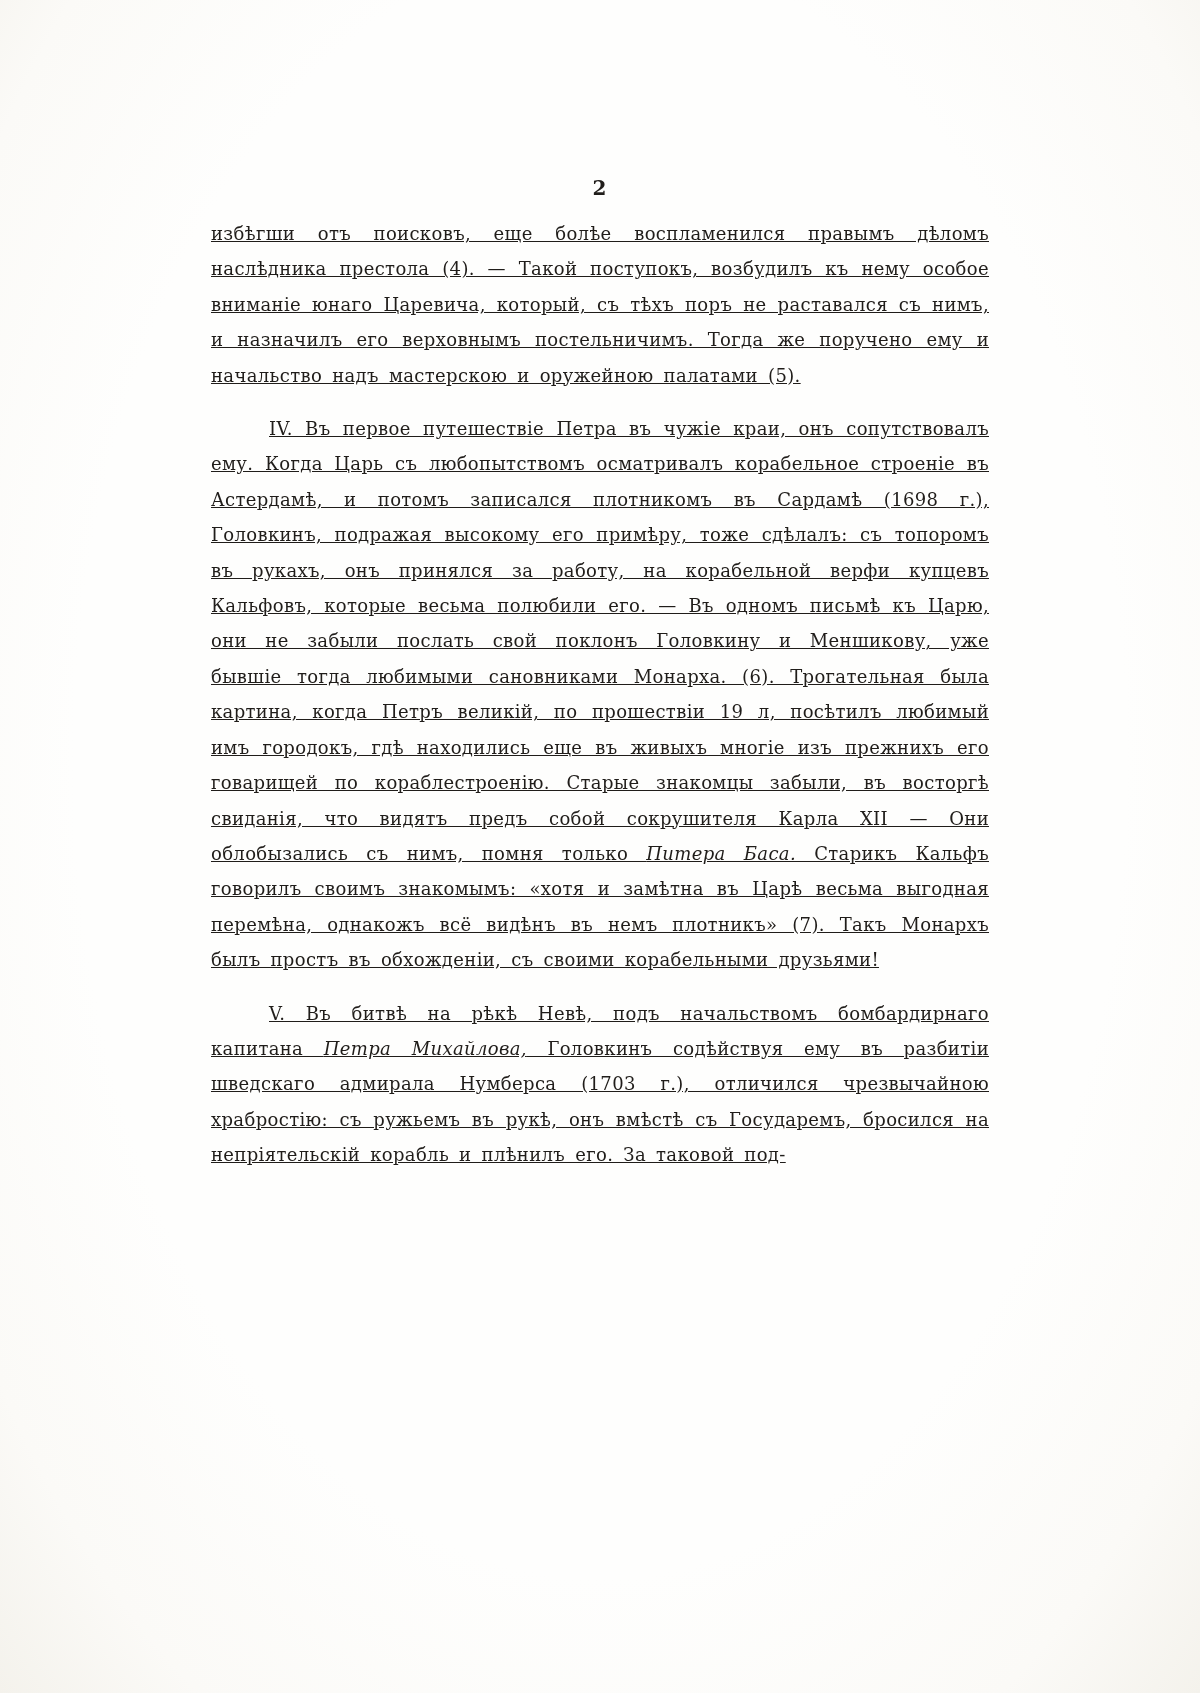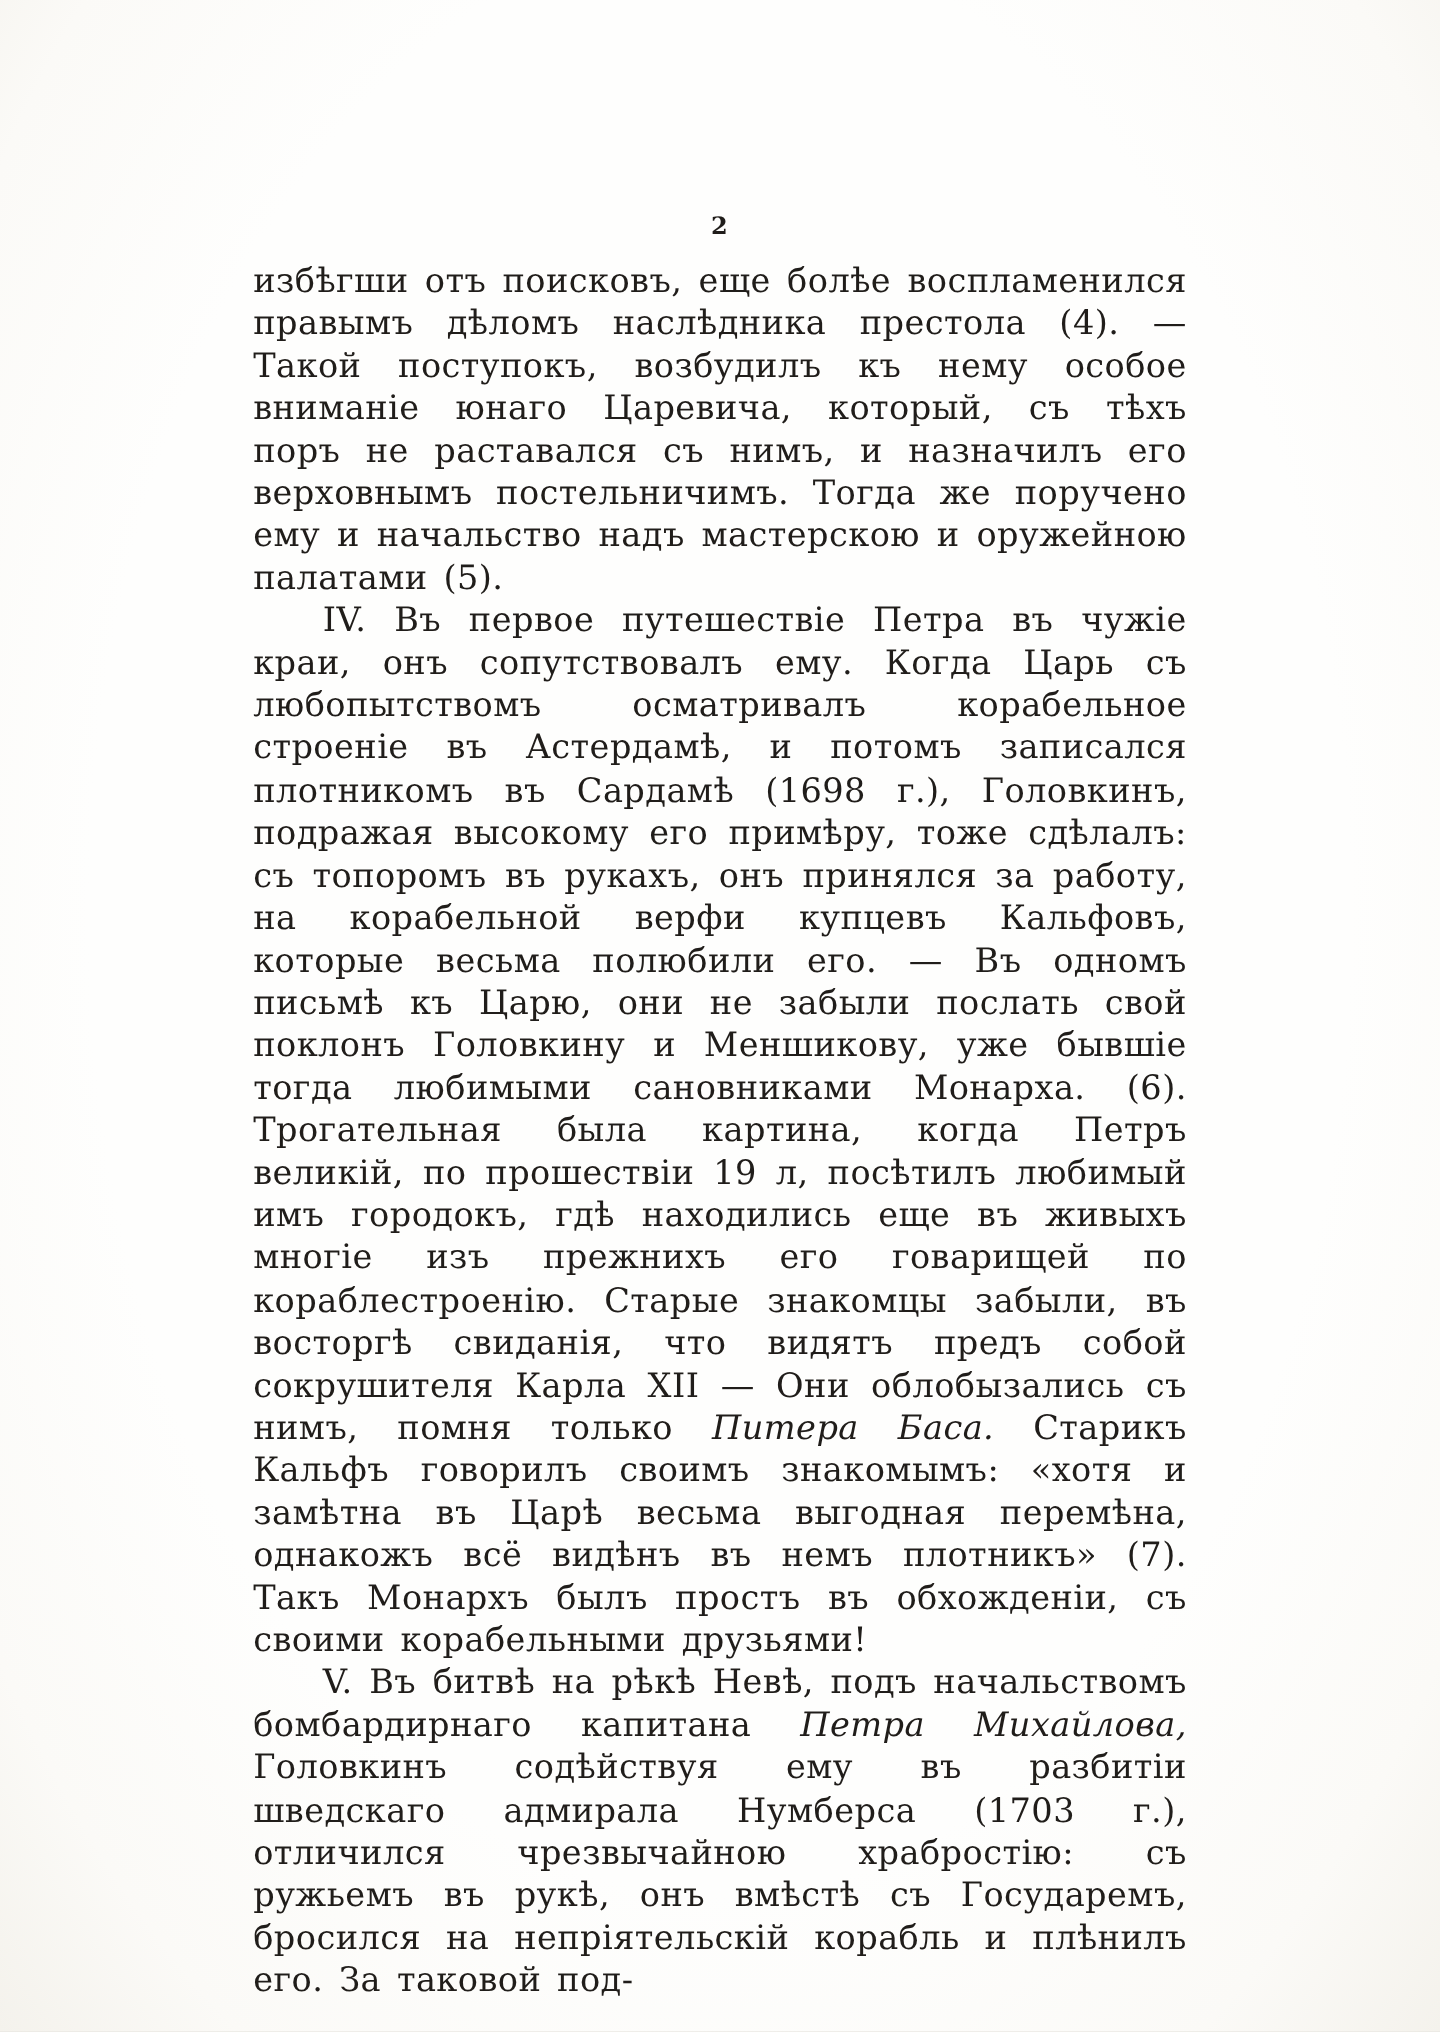--- a/index.html
+++ b/index.html
@@ -21,33 +21,35 @@
   .page-number {
     padding-top: 176px;
     text-align: center;
     font-size: 20px;
     font-weight: bold;
     letter-spacing: 1px;
   }
   .text-block {
     width: 778px;
     margin: 16px auto 0 auto;
-    font-size: 28px;
+    font-size: 18px;
     line-height: 35.4px;
     text-align: justify;
     text-justify: inter-word;
     word-spacing: 4px;
     letter-spacing: 0.35px;
+    text-decoration: underline;
   }
   .para {
     margin: 0;
     padding: 0;
   }
   .para.indent {
     text-indent: 58px;
+    margin-top: 18px;
   }
   .italic {
     font-style: italic;
   }
 </style>
 </head>
 <body>
 
 <div class="scan-page" style="color: rgb(32, 29, 26);">
   <div class="page-number">2</div>

